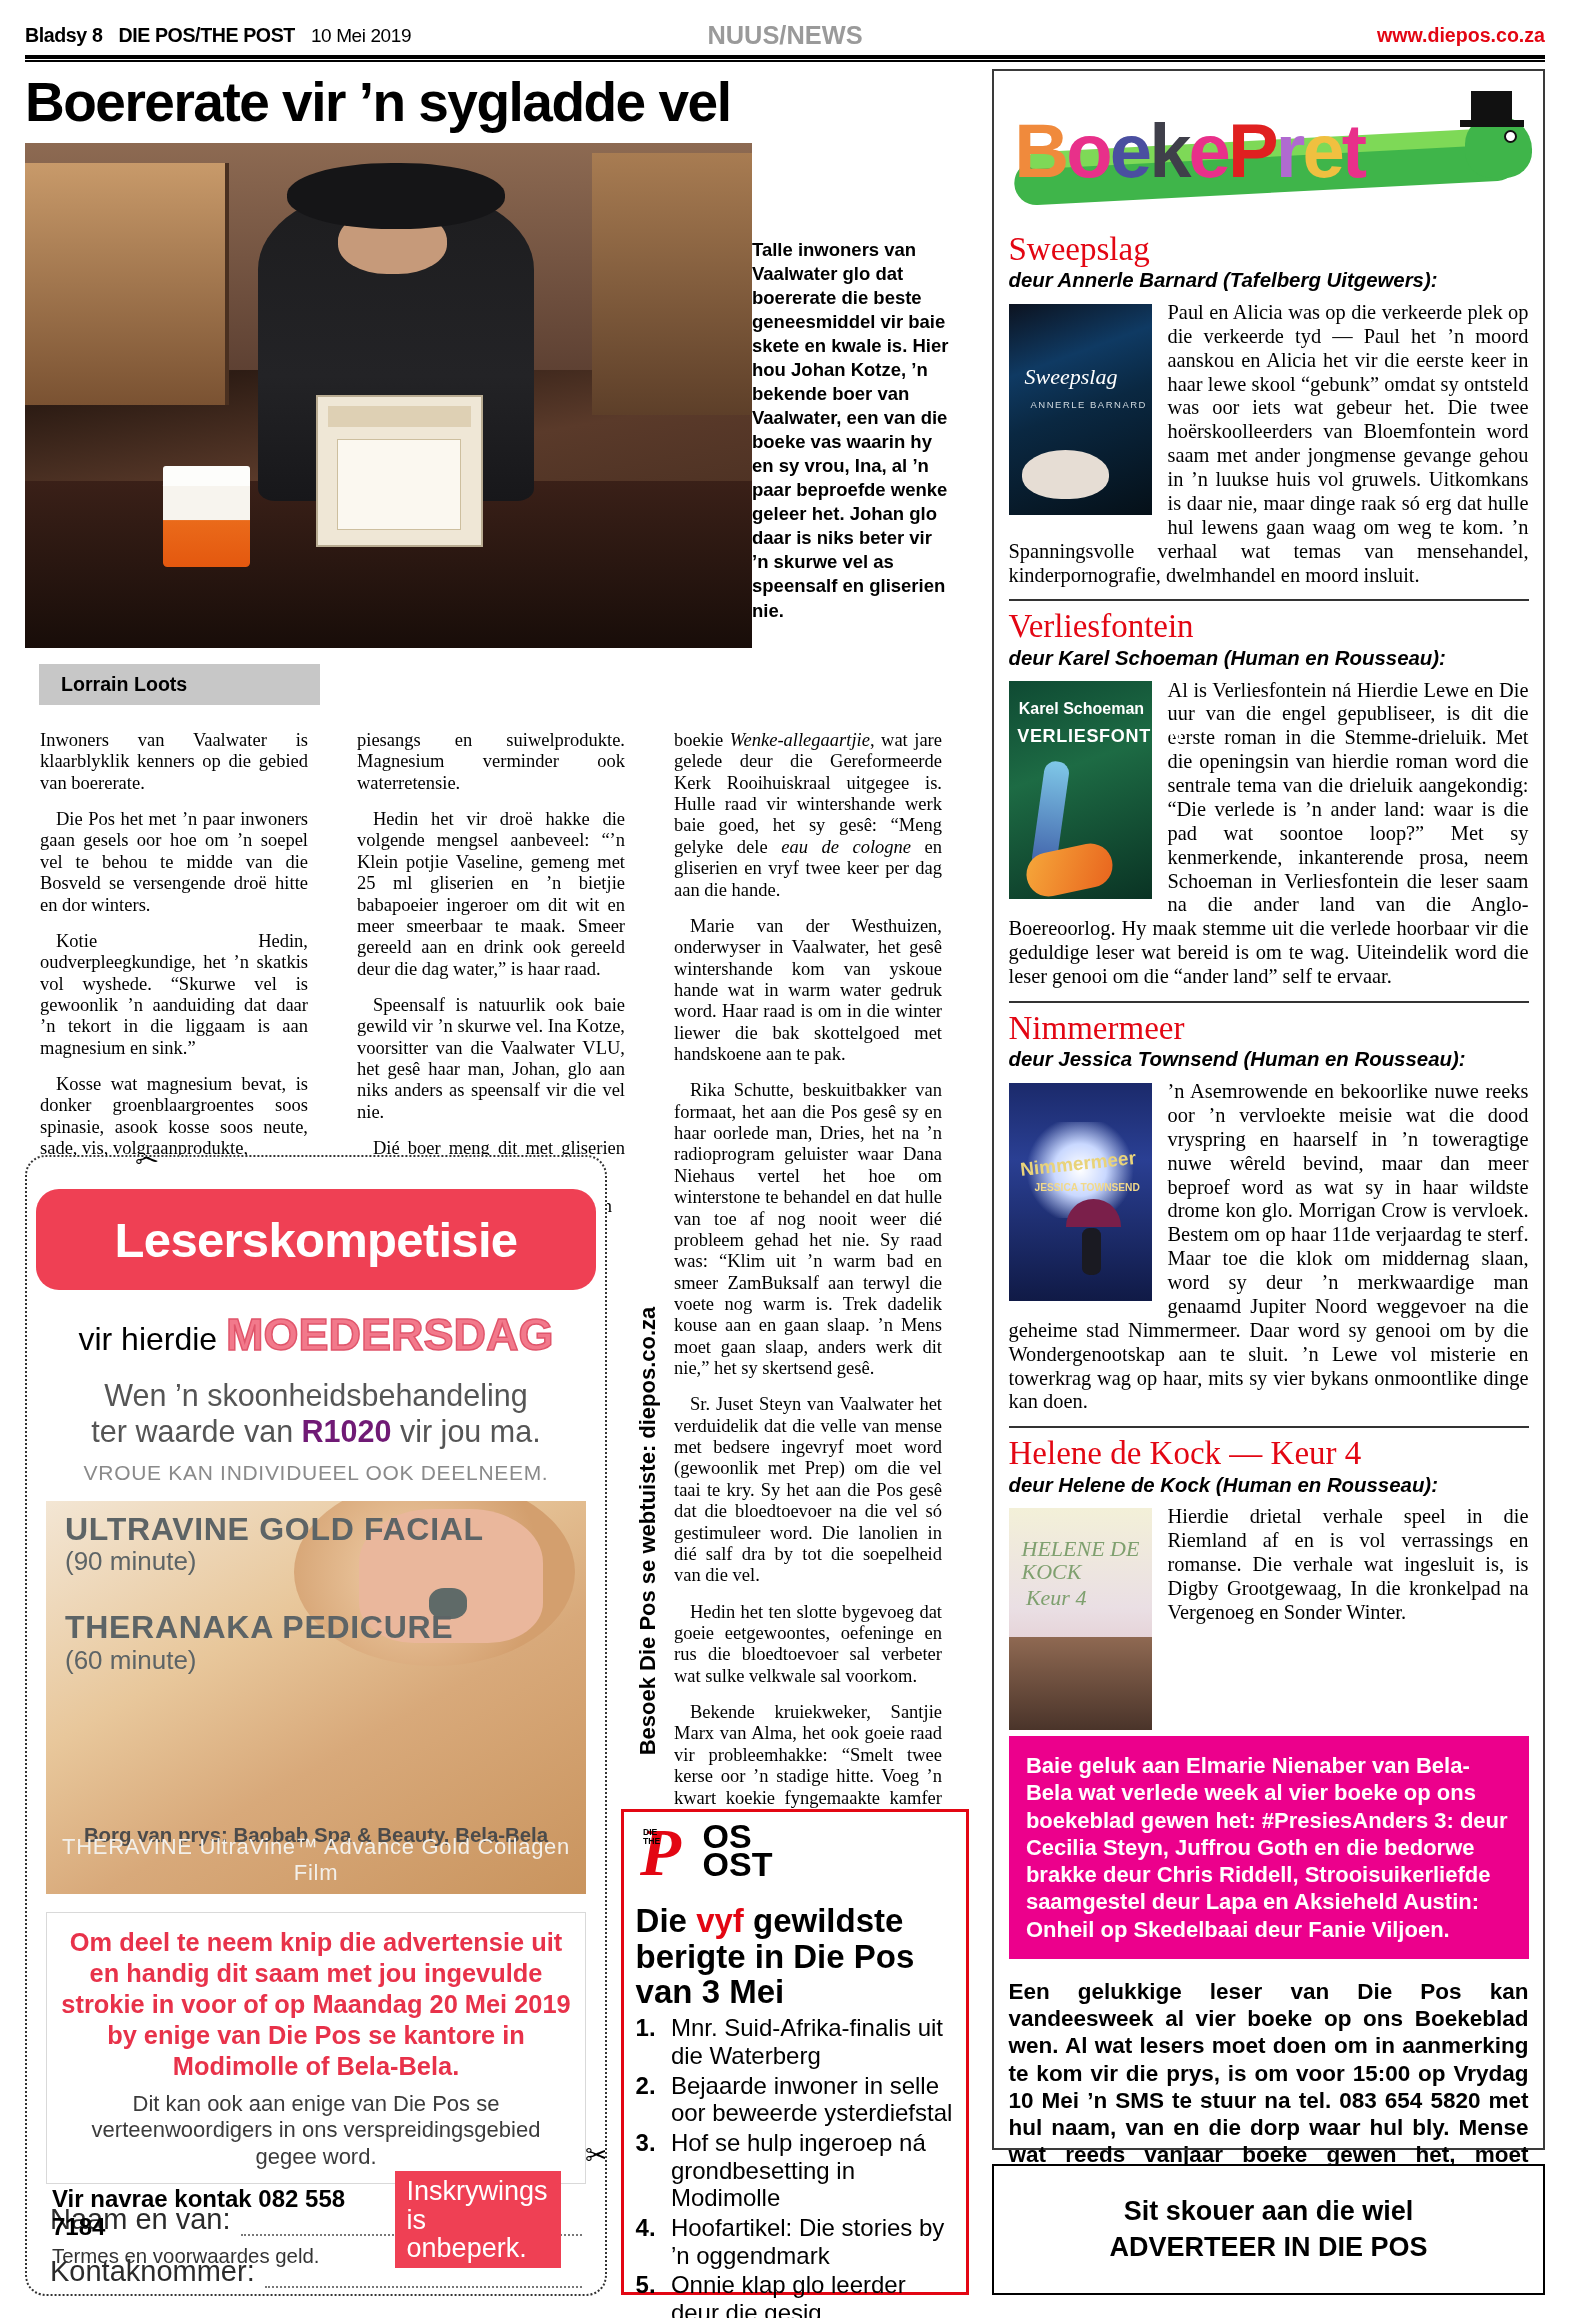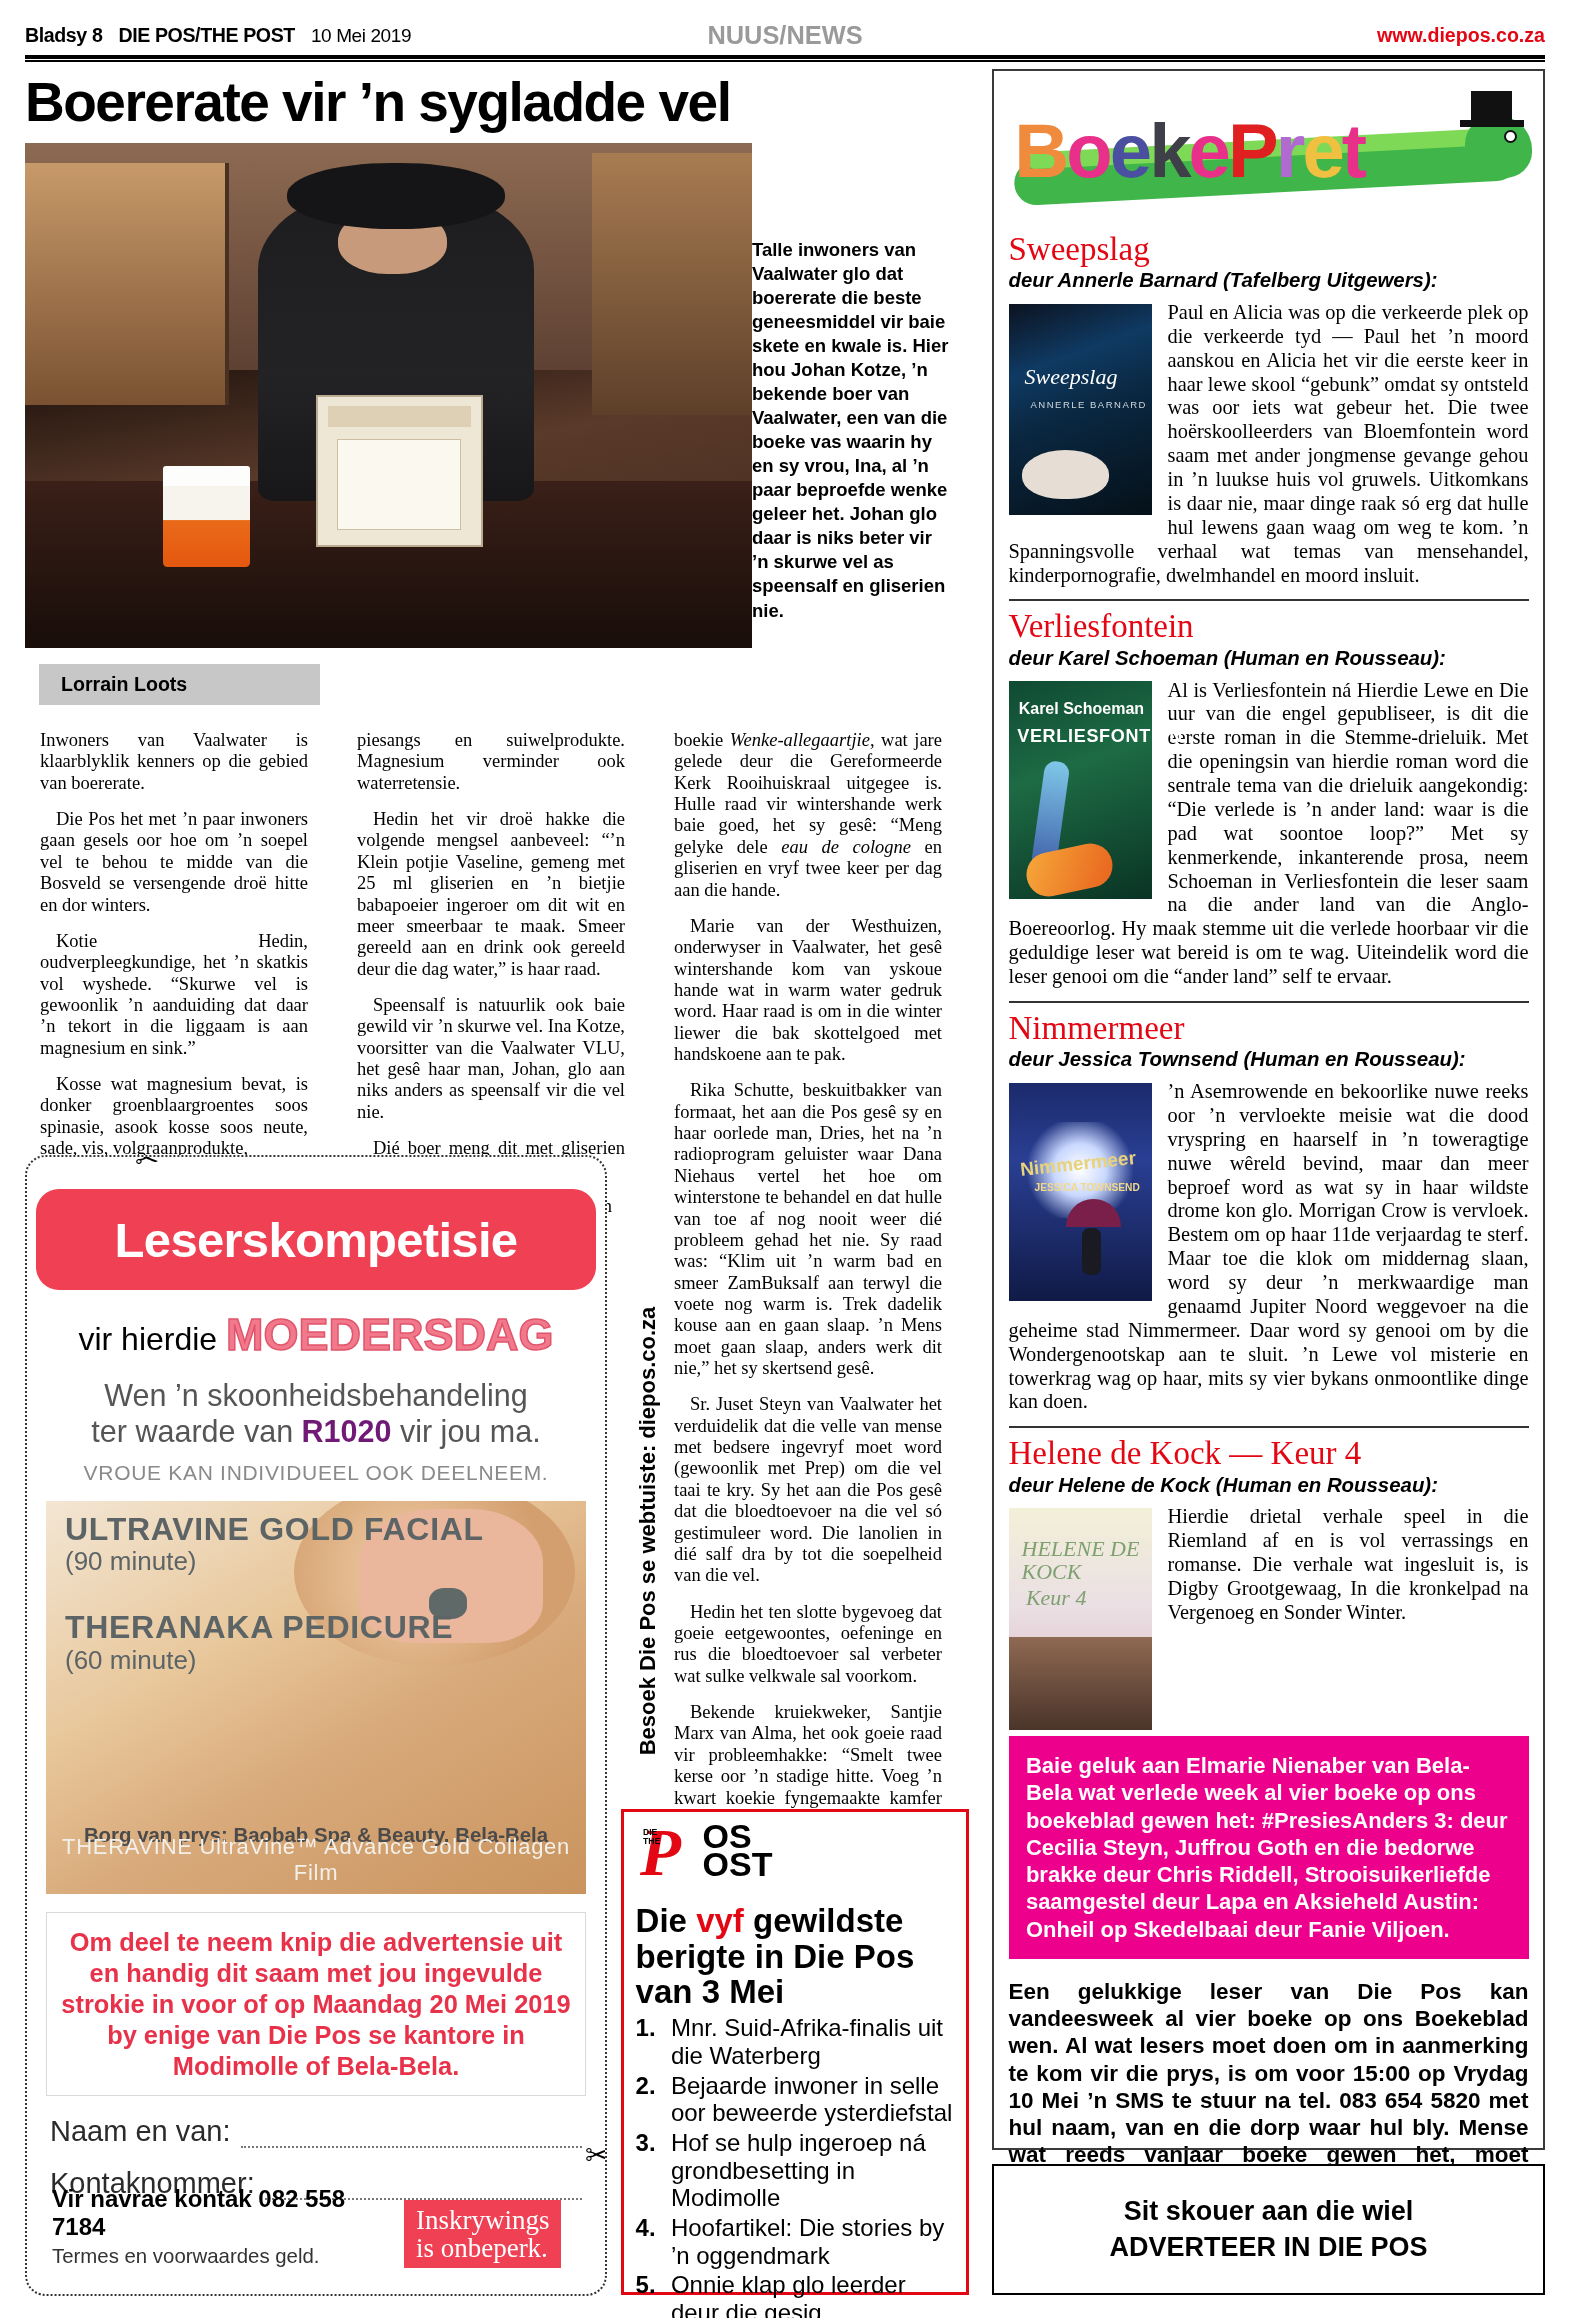--- a/index.html
+++ b/index.html
@@ -163,21 +163,21 @@
   }
   .ad-field { margin:19px 23px 0 23px; display:flex; align-items:flex-end; gap:10.2px;
     font-family:"Liberation Sans", sans-serif; font-size:29px; color:#2b2b2b; }
   .ad-field .ln { flex:1; border-bottom:2.2px dotted #777; height:22px; }
   .ad-foot { position:absolute; left:25px; bottom:26px; width:509px;
     display:flex; align-items:flex-end; }
   .ad-foot .l { font-family:"Liberation Sans", sans-serif; }
   .ad-foot .l b { font-size:24px; }
   .ad-foot .l div { font-size:20.4px; color:#333; margin-top:4.4px; }
   .ad-foot .r { margin-left:auto; background:#ef4054; color:#fff; padding:5.8px 11.6px;
-    font-family:Liberation Serif, serif; font-size:27px; line-height:1.05; text-align:left; }
+    font-family:Liberation Sans, sans-serif; font-size:27px; line-height:1.05; text-align:left; }
 
   
   .posbox {
     position:absolute; left:621px; top:1809px; width:348px; height:486px;
     border:3.6px solid #e30613; background:#fff; padding:10.2px 11.6px;
   }
   .pos-logo { position:relative; height:55px; margin-bottom:2.9px; }
   .pos-logo .p1 { position:absolute; left:4.4px; top:-2.9px;
     font-family:"Liberation Serif", serif; font-style:italic; font-weight:bold;
     font-size:67px; color:#e30613; line-height:1; }
@@ -393,20 +393,21 @@
       <div style="height:33px"></div>
       <div class="big">THERANAKA PEDICURE</div>
       <div class="sm">(60 minute)</div>
     </div>
     <div class="ad-borg">Borg van prys: Baobab Spa &amp; Beauty, Bela-Bela</div>
     <div class="ad-thera">THERAVINE  UltraVine™ Advance Gold Collagen Film</div>
   </div>
 
   <div class="ad-box">
     <div class="red">Om deel te neem knip die advertensie uit en handig dit saam met jou ingevulde strokie in voor of op Maandag 20 Mei 2019 by enige van Die Pos se kantore in Modimolle of Bela-Bela.</div>
+    <div class="grey">Dit kan ook aan enige van Die Pos se verteenwoordigers in ons verspreidingsgebied gegee word.</div>
   </div>
 
   <div class="ad-field">
     <span>Naam en van:</span>
     <span class="ln"></span>
   </div>
   <div class="ad-field">
     <span>Kontaknommer:</span>
     <span class="ln"></span>
   </div>

